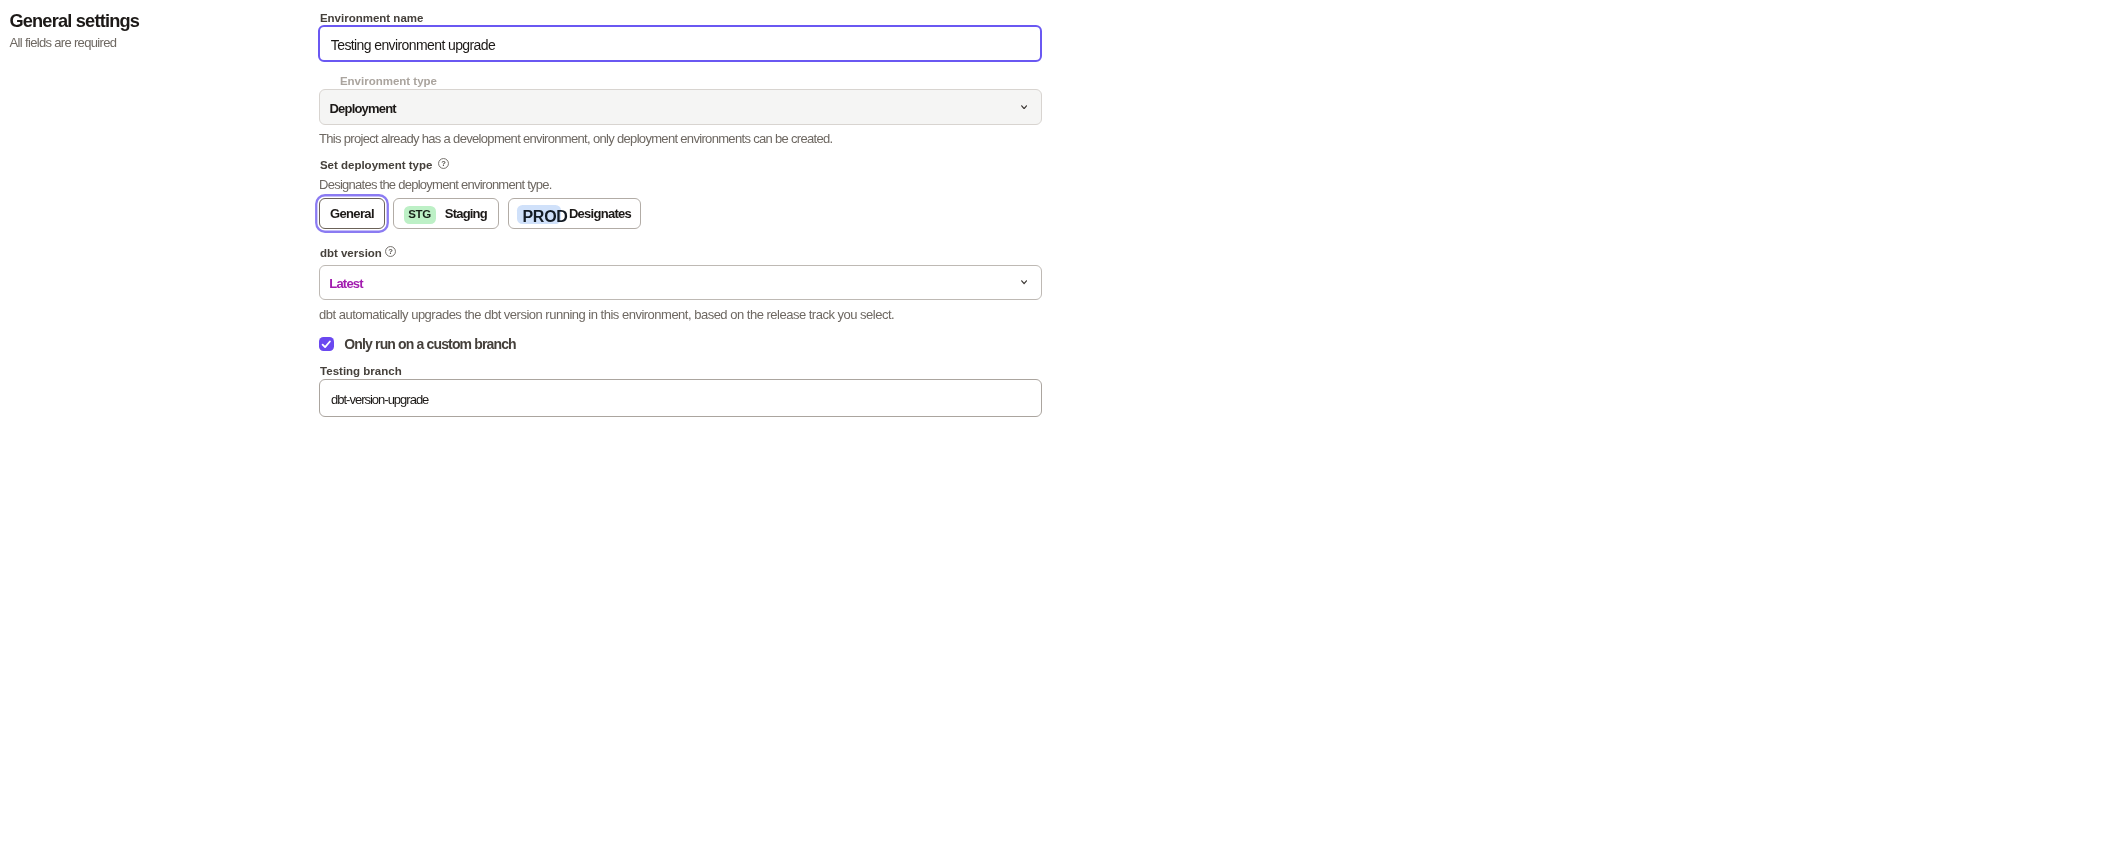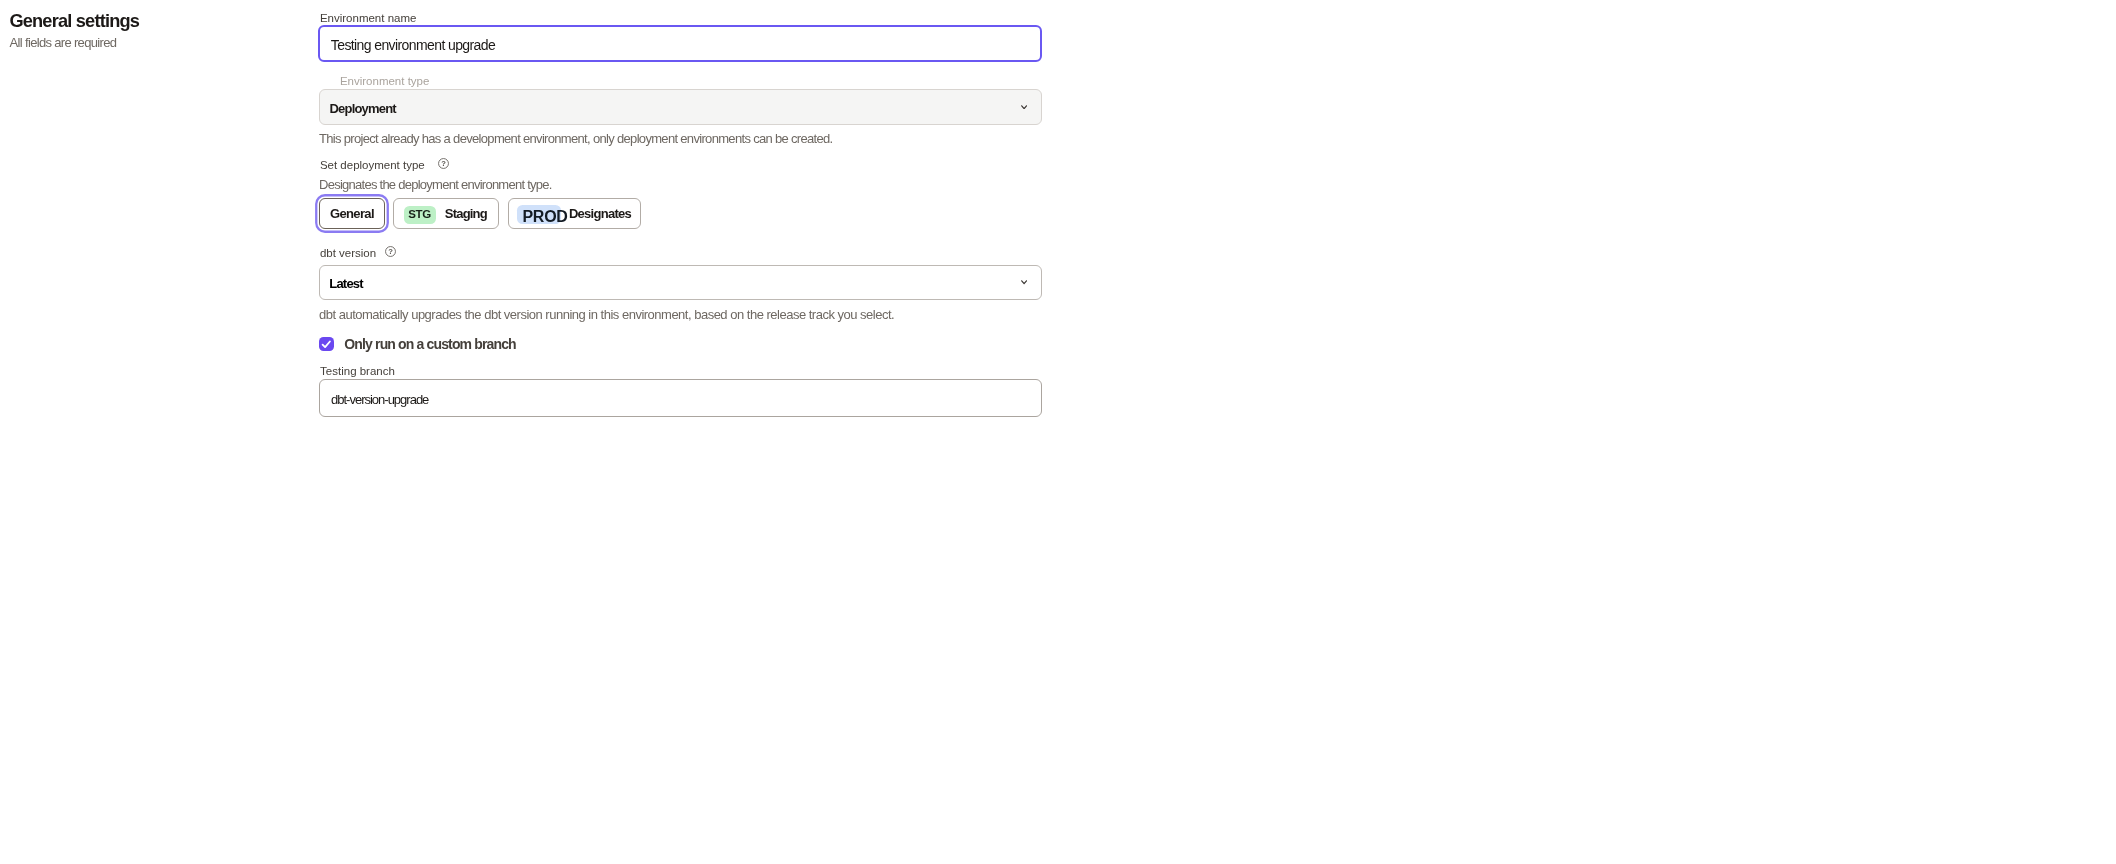--- a/index.html
+++ b/index.html
@@ -1,19 +1,19 @@
 <!DOCTYPE html>
 <html><head>
 <meta charset="utf-8">
 <style>
   * { margin:0; padding:0; box-sizing:border-box; }
   html,body { width:1058px; height:432px; background:#ffffff; overflow:hidden; }
   body { font-family:"Liberation Sans", sans-serif; position:relative; }
   .t { position:absolute; line-height:1; white-space:nowrap; }
-  .lab { font-size:11.5px; font-weight:normal; color:#45403b; }
+  .lab { font-size:11.5px; font-weight:bold; color:#45403b; }
   .help { font-size:13px; color:#6e6862; }
   .box { position:absolute; border-radius:6px; }
 </style>
 </head>
 <body>
 
   <div class="t" style="left:9.4px; top:12.0px; font-size:18.2px; font-weight:bold; letter-spacing:-0.8px; color:#1c1917;">General settings</div>
   <div class="t help" style="left:9.6px; top:36.2px; letter-spacing:-0.67px;">All fields are required</div>
 
   <div class="t lab" style="left:319.9px; top:12.6px;">Environment name</div>
@@ -47,21 +47,21 @@
   <div class="box" style="left:517.3px; top:205.3px; width:43.7px; height:18.6px; border-radius:5.5px; background:#d0e1fa;"></div>
   <div class="t" style="left:522.5px; top:209.4px; font-size:16px; font-weight:bold; letter-spacing:-0.3px; color:#131b24;">PROD</div>
   <div class="t" style="left:568.9px; top:207.4px; font-size:13px; font-weight:bold; letter-spacing:-0.72px; color:#1c1917;">Designates</div>
 
   <div class="t lab" style="left:319.9px; top:248.2px;">dbt version</div>
   <svg style="position:absolute; left:385px; top:245.9px;" width="11" height="11" viewBox="0 0 11 11">
     <circle cx="5.5" cy="5.5" r="4.95" fill="none" stroke="#5f5a55" stroke-width="0.85"></circle>
     <text x="5.5" y="8.1" font-size="7.6" font-weight="bold" fill="#57534e" text-anchor="middle" font-family="Liberation Sans">?</text>
   </svg>
   <div class="box" style="left:319.3px; top:264.6px; width:722.6px; height:35.2px; border:1px solid #beb9b4; background:#fff;"></div>
-  <div class="t" style="left:329.3px; top:277.2px; font-size:13px; font-weight:bold; letter-spacing:-0.8px; color:#000000;">Latest</div>
+  <div class="t" style="left:329.3px; top:277.2px; font-size:13px; font-weight:bold; letter-spacing:-0.8px; color:#a21caf;">Latest</div>
   <svg style="position:absolute; left:1021.15px; top:280.1px;" width="6.2" height="4.8" viewBox="0 0 6.2 4.8">
     <path d="M0.7 0.8 L3.1 3.7 L5.5 0.8" fill="none" stroke="#3a3532" stroke-width="1.15" stroke-linecap="round" stroke-linejoin="round"></path>
   </svg>
   <div class="t help" style="left:319px; top:308.3px; letter-spacing:-0.5px;">dbt automatically upgrades the dbt version running in this environment, based on the release track you select.</div>
 
   <div class="box" style="left:319.2px; top:336.65px; width:14.5px; height:14.5px; border-radius:4.5px; background:#6a48f0;"></div>
   <svg style="position:absolute; left:319.2px; top:336.65px;" width="14.5" height="14.5" viewBox="0 0 14.5 14.5">
     <path d="M3.6 7.6 L6.1 10.1 L10.9 4.5" fill="none" stroke="#ffffff" stroke-width="1.8" stroke-linecap="round" stroke-linejoin="round"></path>
   </svg>
   <div class="t" style="left:344.3px; top:336.9px; font-size:14px; font-weight:bold; letter-spacing:-0.85px; color:#45403b;">Only run on a custom branch</div>

